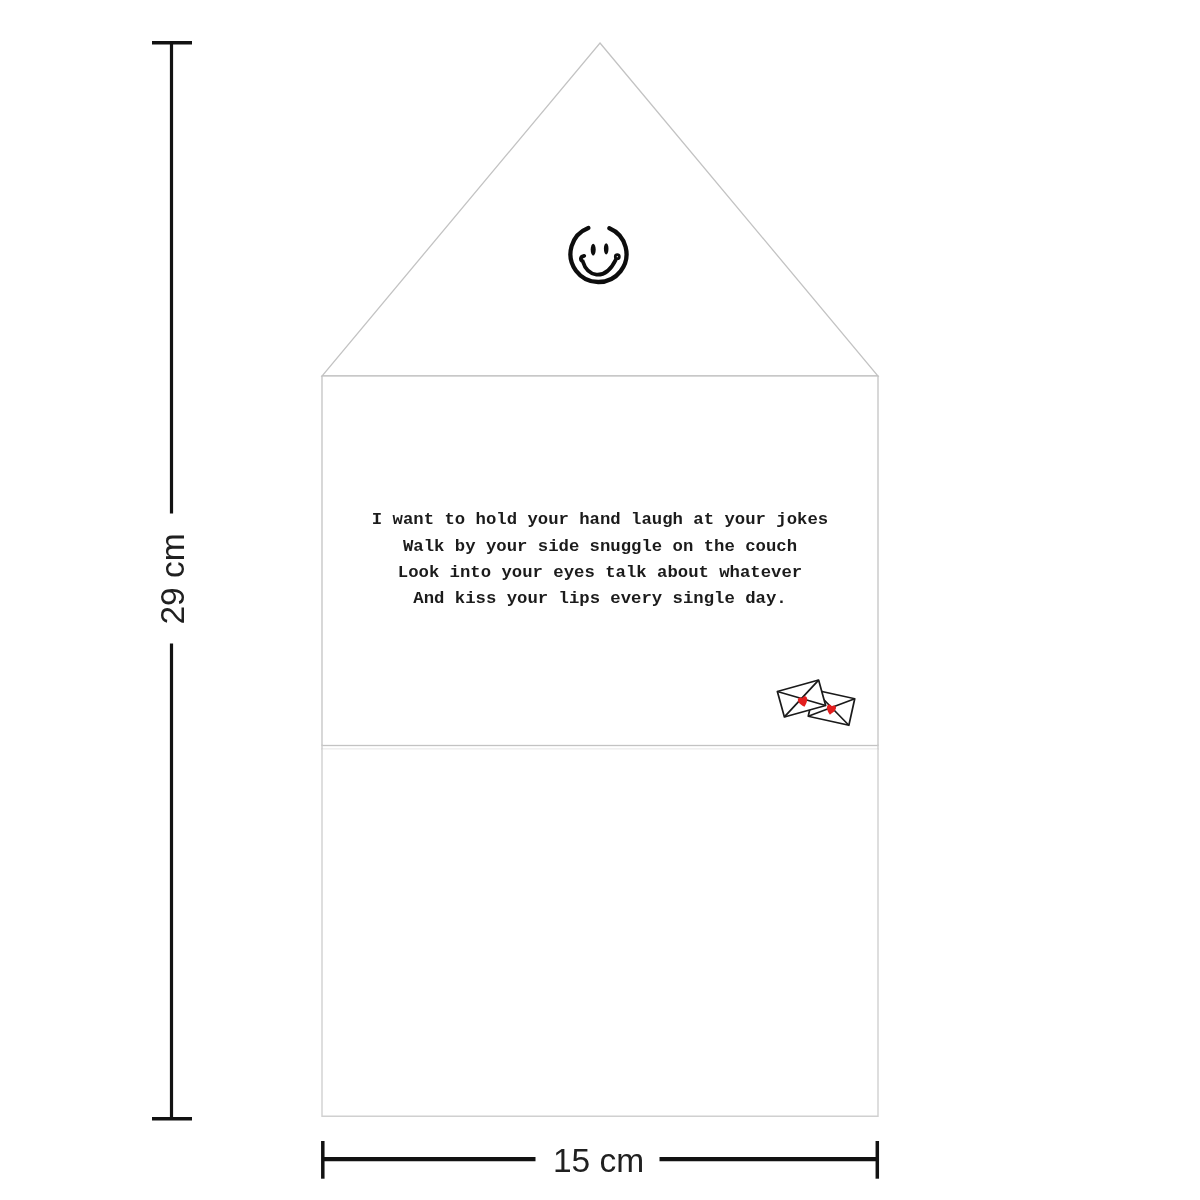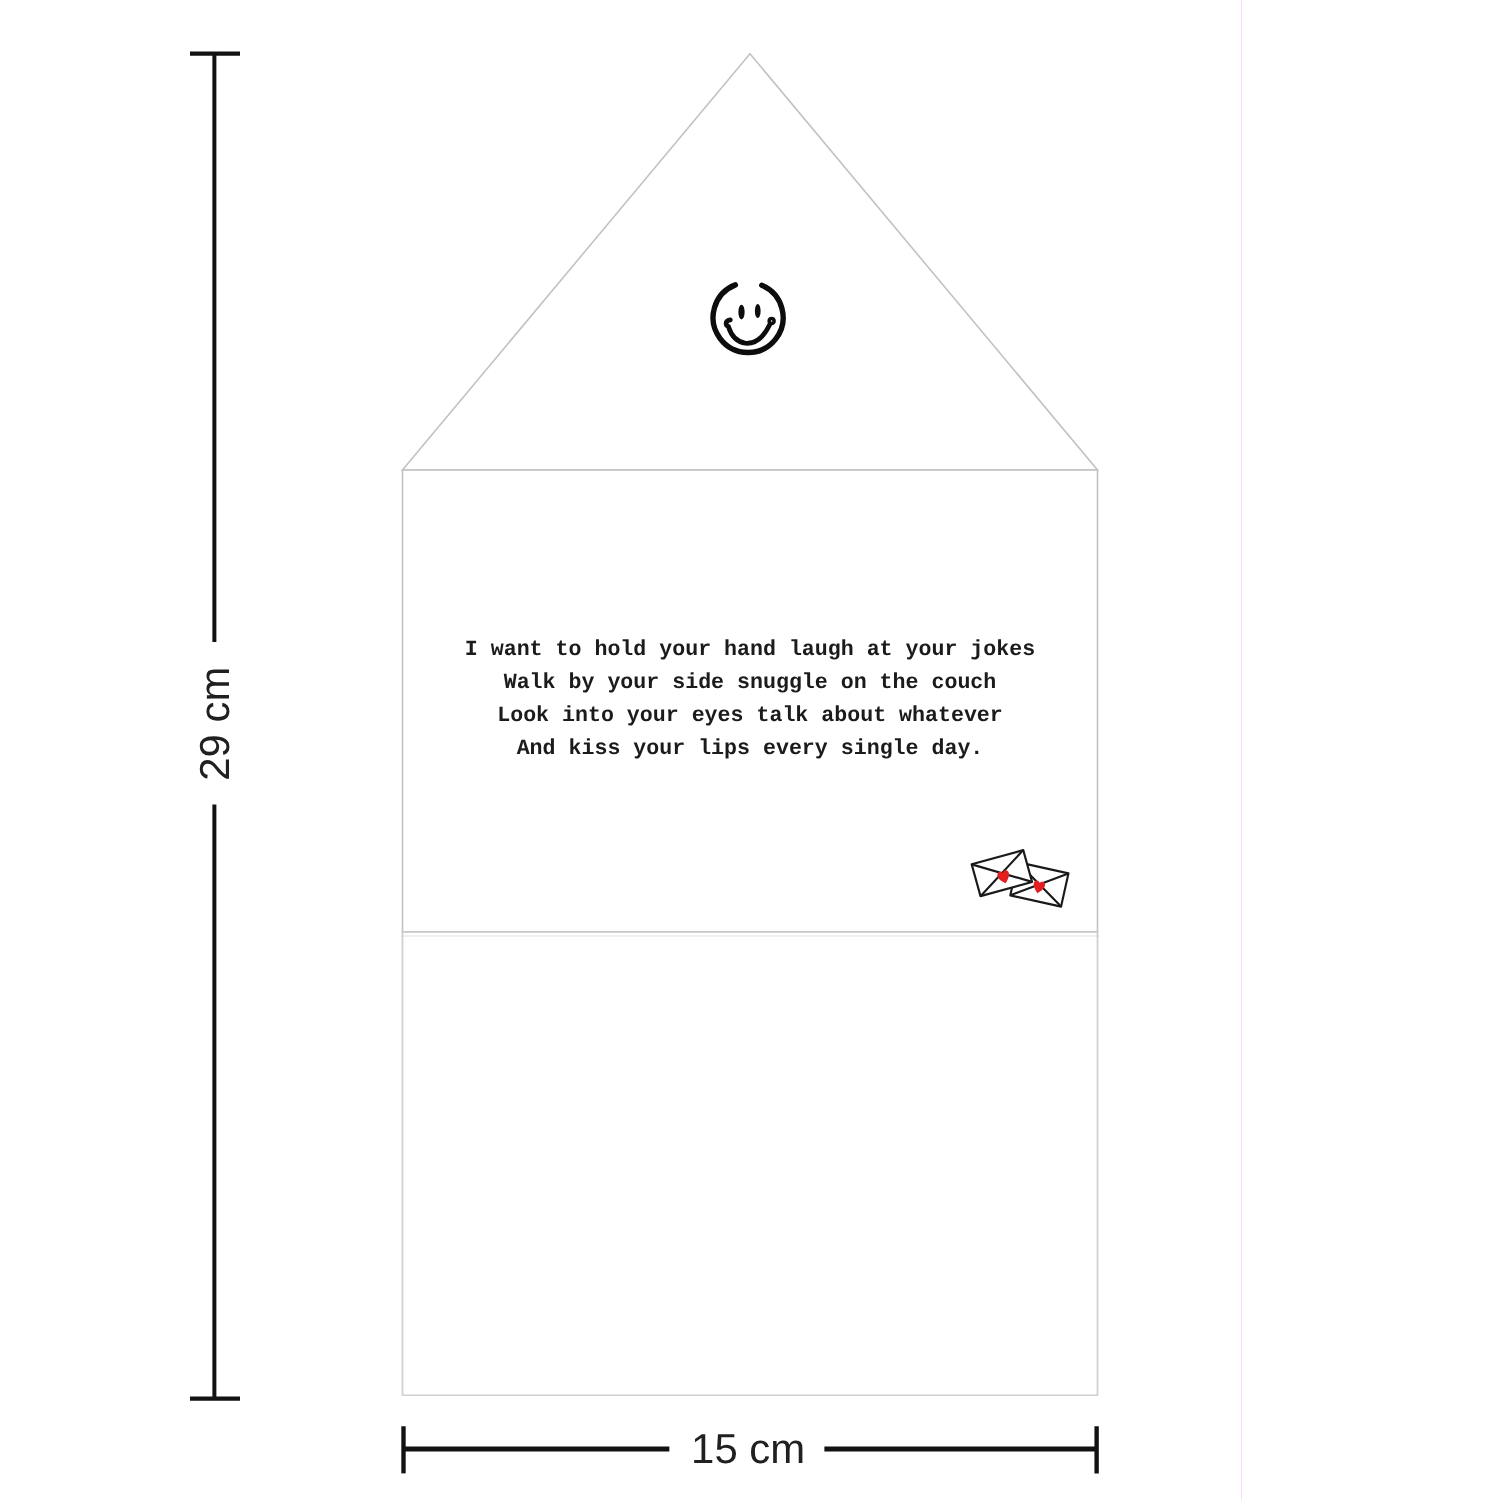--- a/index.html
+++ b/index.html
@@ -1,16 +1,16 @@
 <!DOCTYPE html>
 <html><head>
 <meta charset="utf-8">
 <style>
   html,body{margin:0;padding:0;background:#ffffff;}
-  .stage{position:relative;width:993px;height:1200px;background:#d946ef;overflow:hidden;}
+  .stage{position:relative;width:993px;height:1200px;background:#737373;overflow:hidden;}
   svg{display:block;}
 </style>
 </head>
 <body>
 <div class="stage">
 <svg width="1200" height="1200" viewBox="0 0 1200 1200" xmlns="http://www.w3.org/2000/svg">
 
   <rect x="0" y="0" width="1200" height="1200" fill="#ffffff"></rect>
 
   <path d="M600,43 L878,376 L322,376 Z" fill="#ffffff" stroke="#c3c3c3" stroke-width="1.3" stroke-linejoin="miter"></path>

